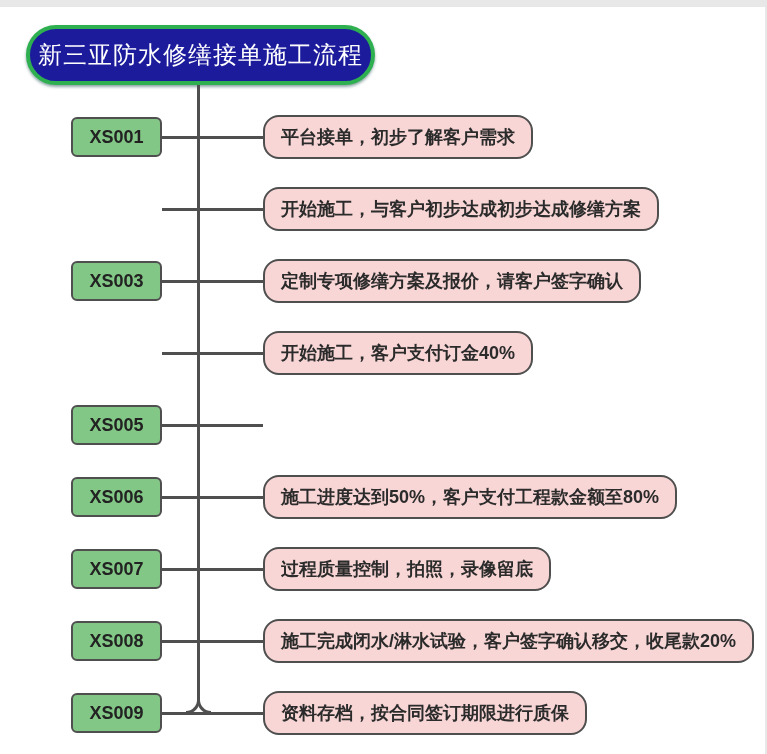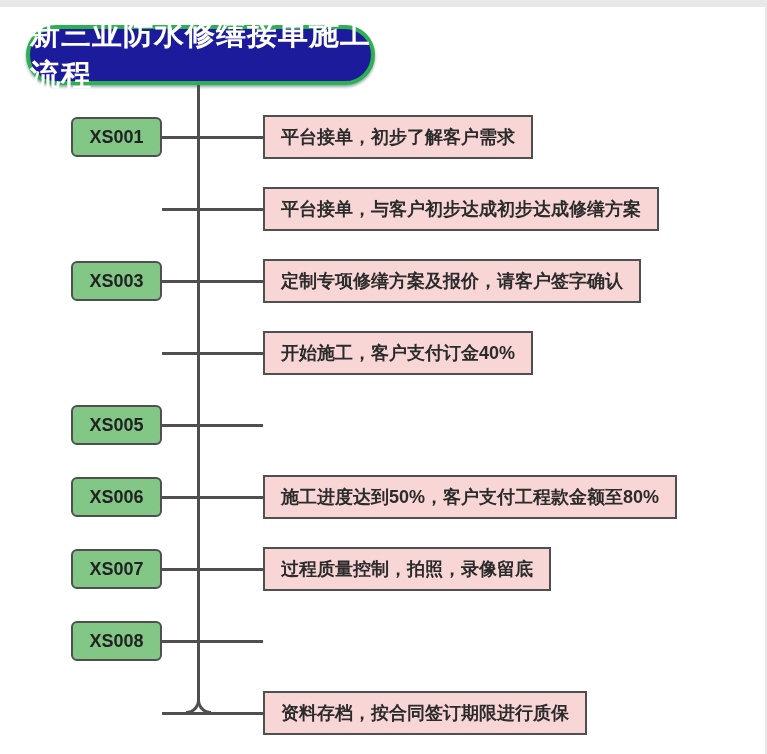--- a/index.html
+++ b/index.html
@@ -9,21 +9,21 @@
   }
   .top-edge{position:absolute;left:0;top:0;width:767px;height:7px;background:#e8e8e8;}
   .right-edge{position:absolute;right:0;top:0;width:2px;height:754px;background:#e8e8e8;}
 
   .title-node{
     position:absolute;left:26px;top:25px;width:341px;height:52px;
     background:var(--title-bg,#1b1b9c);
     border:4px solid var(--title-border,#2fb050);
     border-radius:32px;
     display:flex;align-items:center;justify-content:center;
-    color:#ffffff;font-size:30px;font-weight:bold;letter-spacing:1px;
+    color:#ffffff;font-size:24px;font-weight:normal;letter-spacing:1px;
     box-shadow:0 2px 3px rgba(0,60,60,.45);
   }
 
   .trunk{
     position:absolute;left:197px;top:85px;width:3px;height:618px;
     background:var(--line,#4f4f4f);
   }
   .elbow-right{
     position:absolute;left:197px;top:694px;width:14px;height:20px;
     border-left:3px solid var(--line,#4f4f4f);
@@ -49,21 +49,21 @@
     background:var(--node-bg,#82c785);
     border:2px solid var(--line,#4f4f4f);
     border-radius:6px;box-sizing:border-box;
     display:flex;align-items:center;justify-content:center;
     font-size:18px;font-weight:bold;color:#222222;
   }
   .desc{
     position:absolute;left:247px;top:14px;height:44px;
     background:var(--desc-bg,#f9d6d6);
     border:2px solid var(--line,#4f4f4f);
-    border-radius:0;box-sizing:border-box;
+    border-radius:16px;box-sizing:border-box;
     display:inline-flex;align-items:center;
     padding:0 16px;white-space:nowrap;
     font-size:18px;font-weight:bold;color:#2b2b2b;
   }
 </style>
 </head>
 <body>
 
 <div class="top-edge"></div>
 <div class="right-edge"></div>
@@ -82,21 +82,21 @@
       <span>XS001</span>
     </div>
   <div class="desc">
       <span>平台接单，初步了解客户需求</span>
     </div>
 </div>
 
 <div class="row" style="top:173px">
   <div class="hline"></div>
   <div class="desc">
-      <span>平台接单，与客户初步达成初步达成修缮方案</span>
+      <span>开始施工，与客户初步达成初步达成修缮方案</span>
     </div>
 </div>
 
 <div class="row" style="top:245px">
   <div class="hline"></div>
   <div class="node">
       <span>XS003</span>
     </div>
   <div class="desc">
       <span>定制专项修缮方案及报价，请客户签字确认</span>
@@ -135,20 +135,26 @@
   <div class="desc">
       <span>过程质量控制，拍照，录像留底</span>
     </div>
 </div>
 
 <div class="row" style="top:605px">
   <div class="hline"></div>
   <div class="node">
       <span>XS008</span>
     </div>
+  <div class="desc">
+      <span>施工完成闭水/淋水试验，客户签字确认移交，收尾款20%</span>
+    </div>
 </div>
 
 <div class="row" style="top:677px">
   <div class="hline"></div>
+  <div class="node">
+      <span>XS009</span>
+    </div>
   <div class="desc">
       <span>资料存档，按合同签订期限进行质保</span>
     </div>
 </div>
 
 </body></html>

